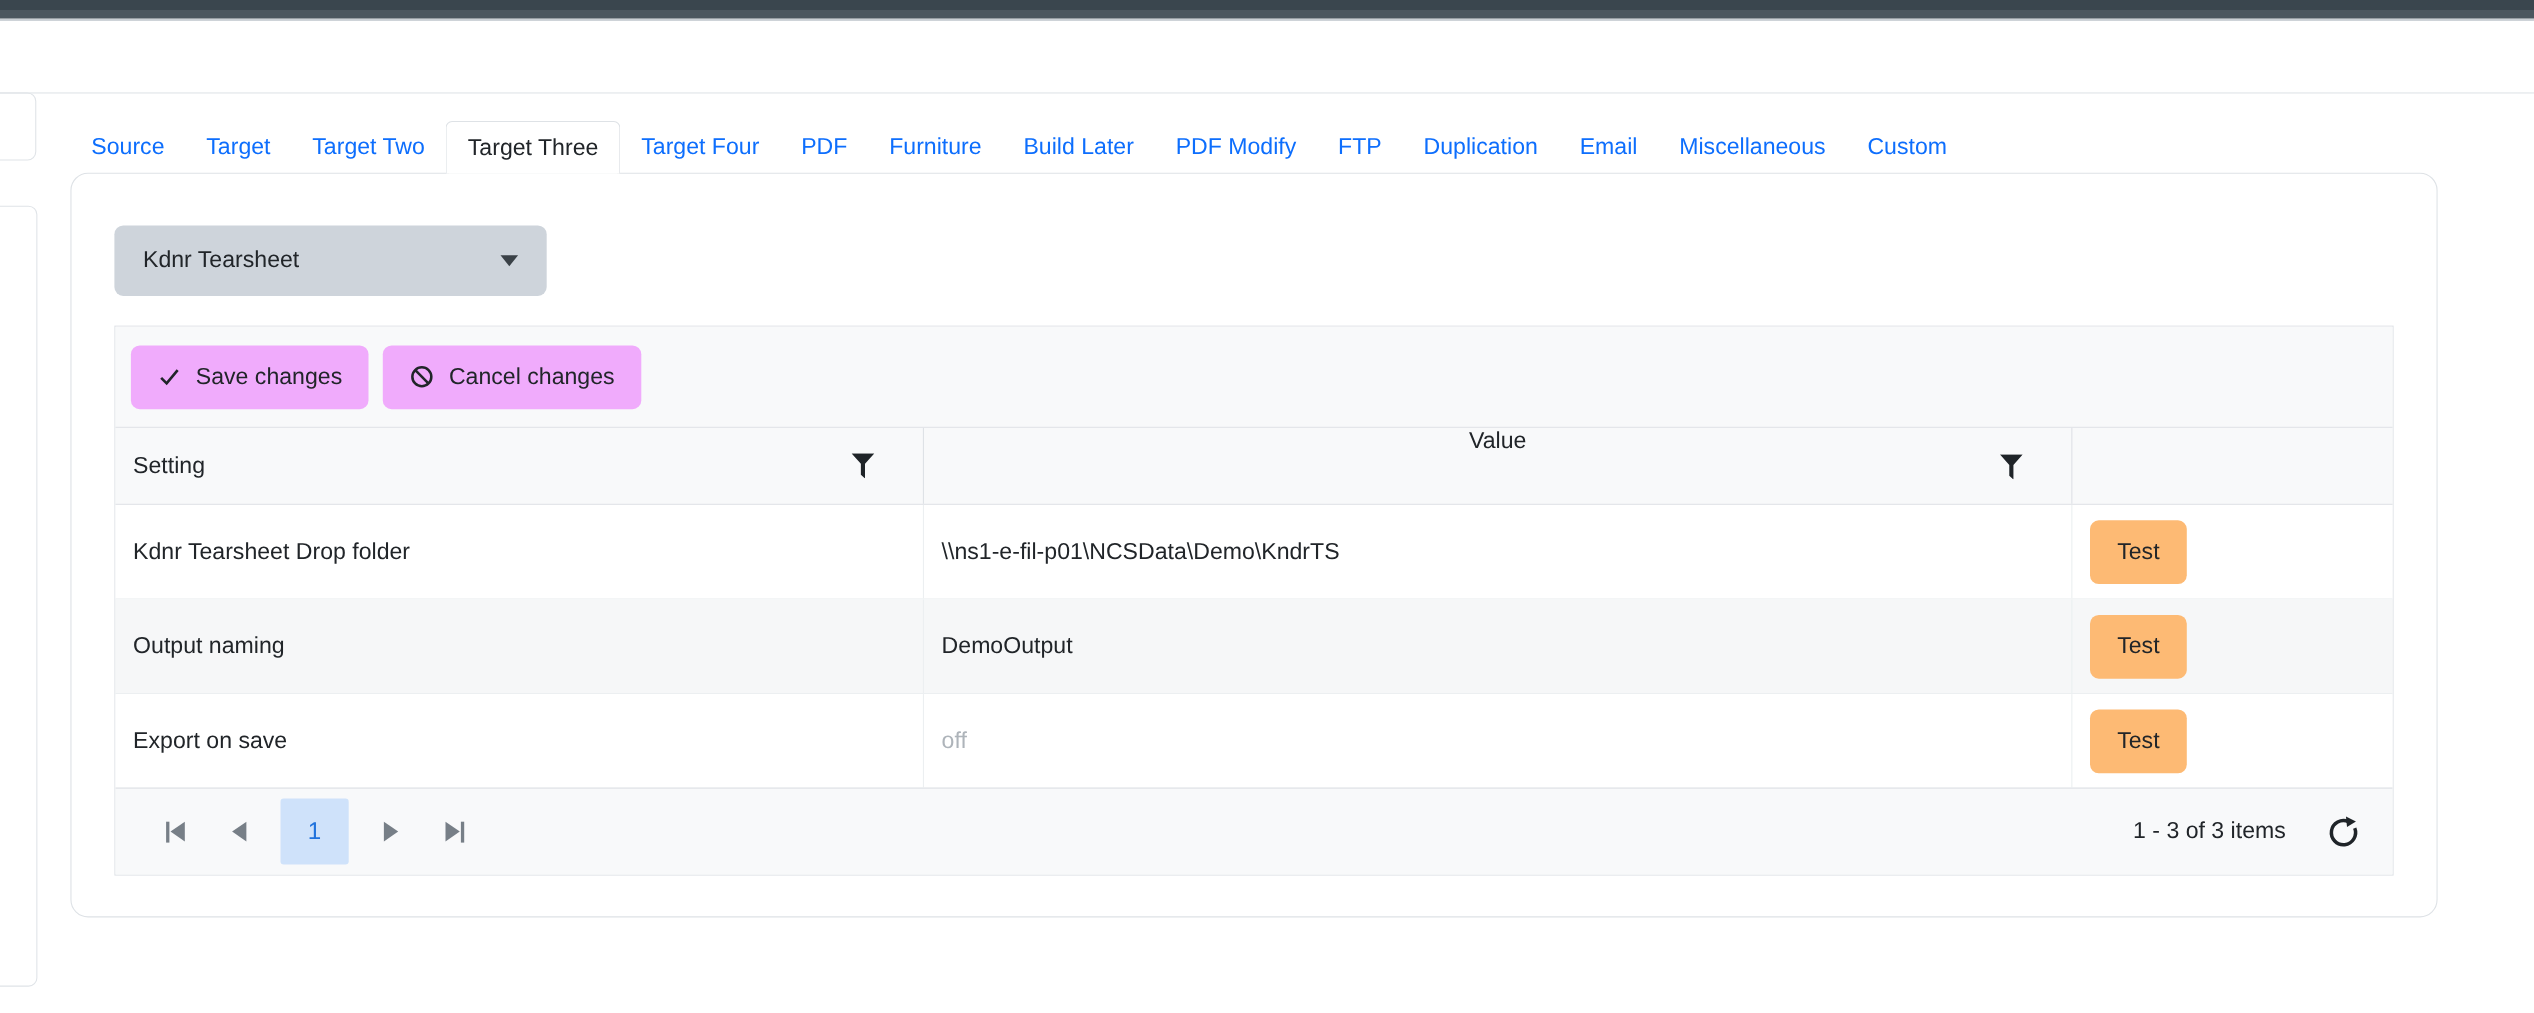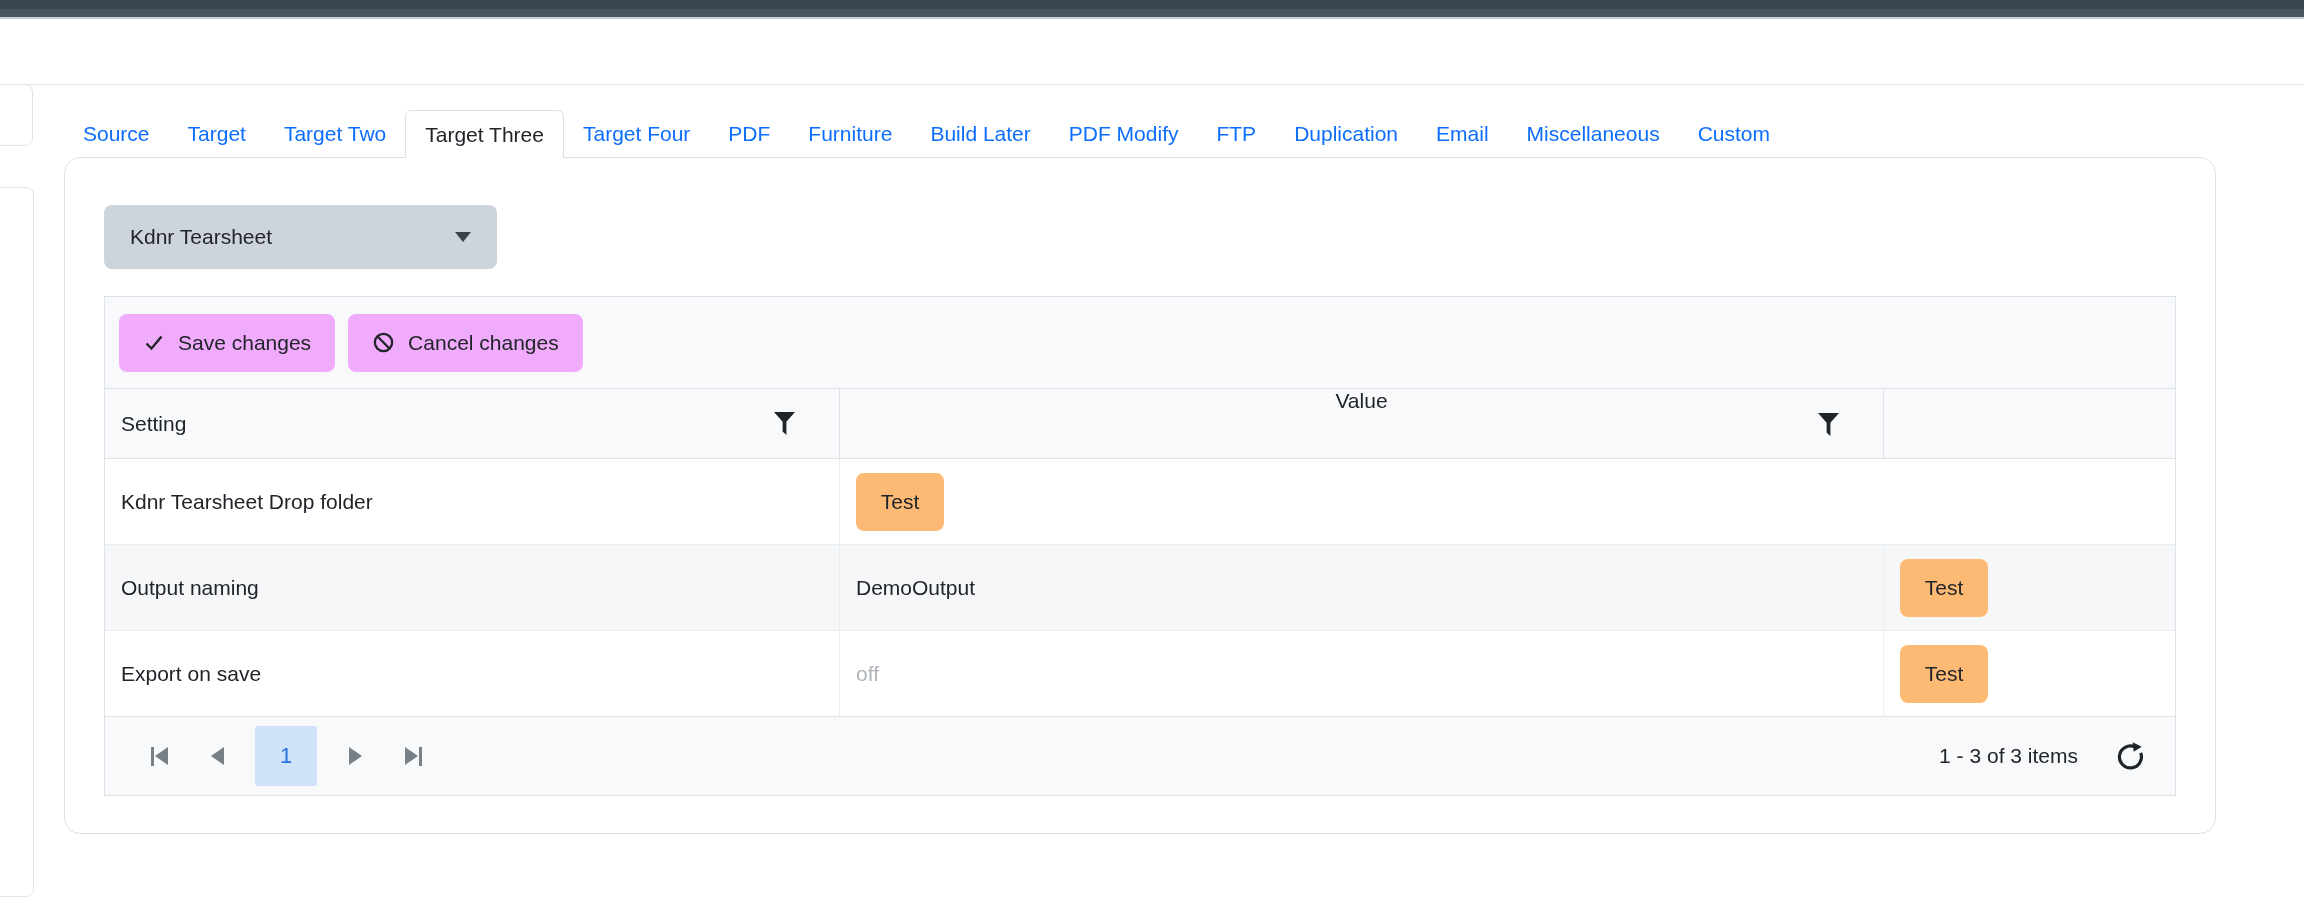--- a/index.html
+++ b/index.html
@@ -254,20 +254,21 @@
         </div>
         <div class="hcell col-value">
           <span>Value</span>
           <span class="filter-icon"></span>
         </div>
         <div class="hcell col-action"></div>
       </div>
 
       <div class="grid-row">
         <div class="cell col-setting">Kdnr Tearsheet Drop folder</div>
+        <div class="cell col-value">\\ns1-e-fil-p01\NCSData\Demo\KndrTS</div>
         <div class="cell col-action">
           <button class="test-btn">Test</button>
         </div>
       </div>
 
       <div class="grid-row alt">
         <div class="cell col-setting">Output naming</div>
         <div class="cell col-value">DemoOutput</div>
         <div class="cell col-action">
           <button class="test-btn">Test</button>

